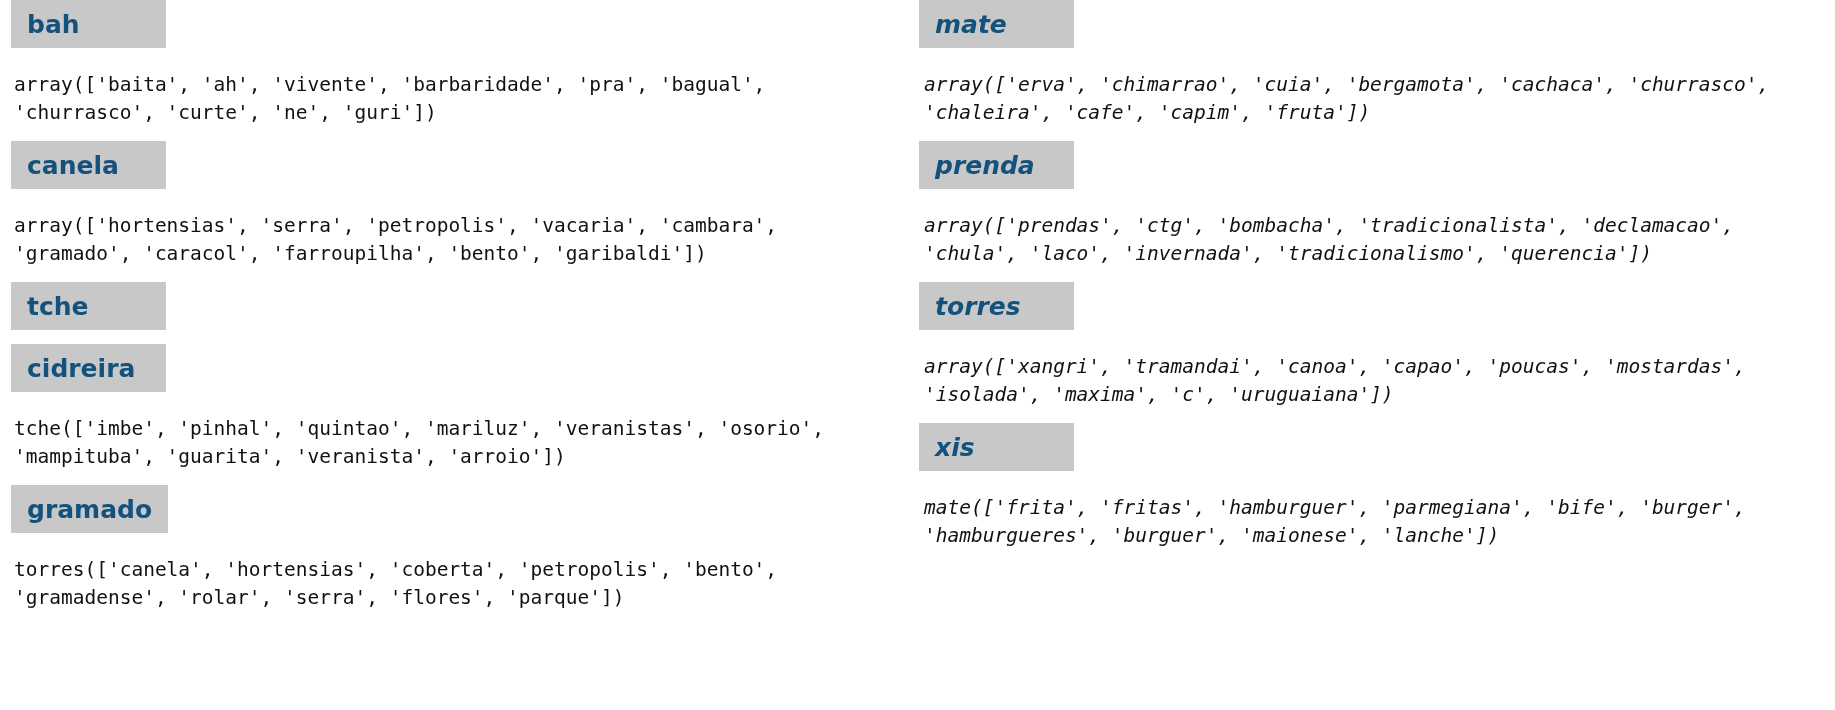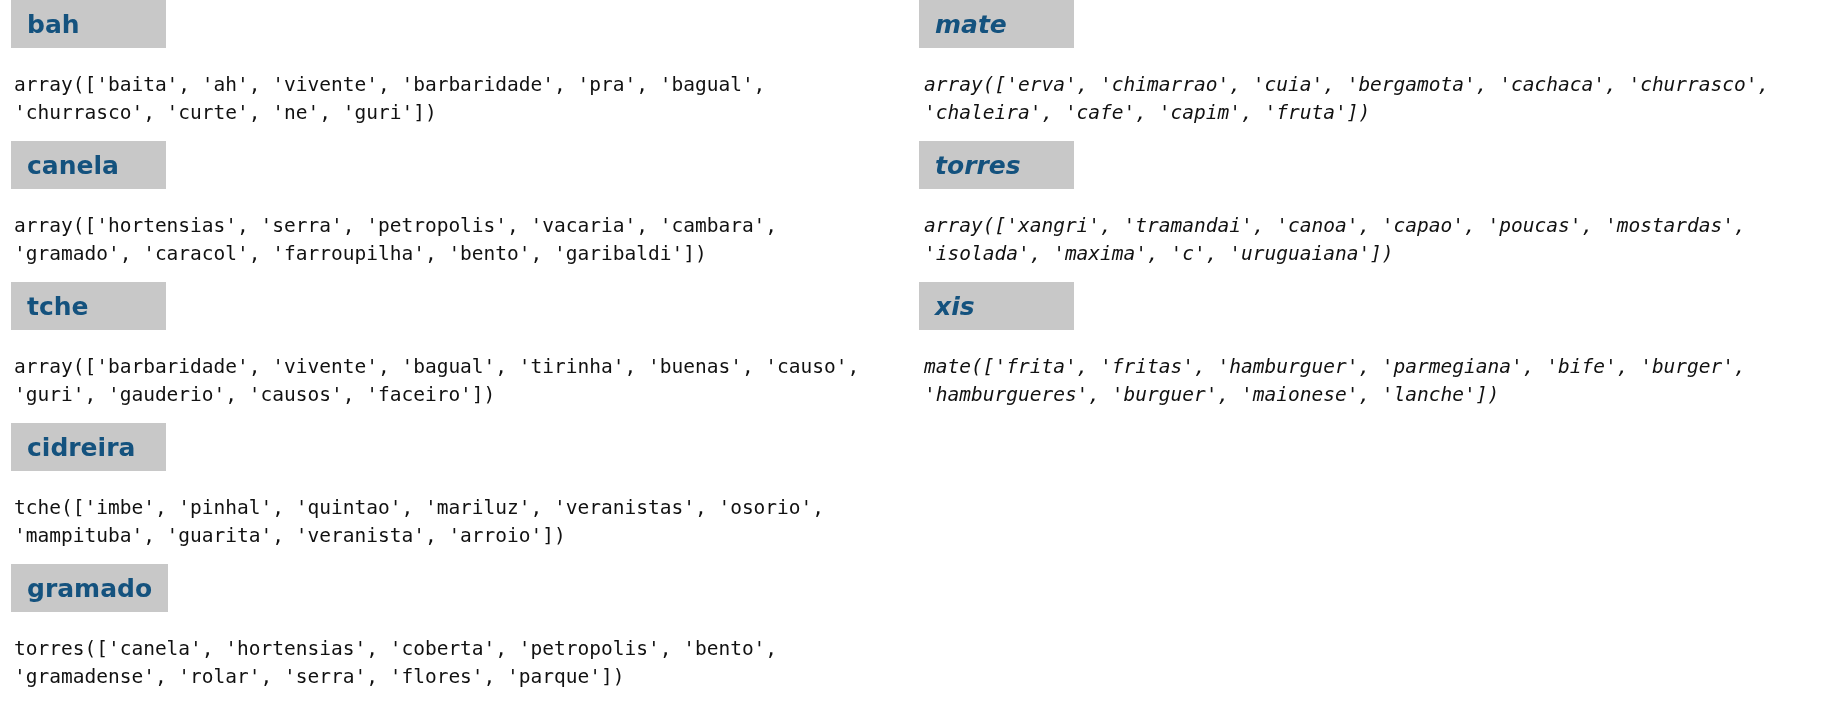--- a/index.html
+++ b/index.html
@@ -58,22 +58,23 @@
   .column.right .array { margin-left: 5px; }
   .array .line { display: block; }
 </style>
 </head>
 <body>
 
 <div id="board">
   <div class="column left" id="col-left">
       <div class="group"><div class="badge">bah</div><div class="array"><span class="line">array(['baita', 'ah', 'vivente', 'barbaridade', 'pra', 'bagual',</span><span class="line">'churrasco', 'curte', 'ne', 'guri'])</span></div></div>
       <div class="group"><div class="badge">canela</div><div class="array"><span class="line">array(['hortensias', 'serra', 'petropolis', 'vacaria', 'cambara',</span><span class="line">'gramado', 'caracol', 'farroupilha', 'bento', 'garibaldi'])</span></div></div>
-      <div class="group"><div class="badge">tche</div><div class="array"><span class="line">array(['barbaridade', 'vivente', 'bagual', 'tirinha', 'buenas', 'causo',</span><span class="line">'guri', 'gauderio', 'causos', 'faceiro'])</span></div></div>
+      <div class="group"><div class="badge">tche</div></div>
       <div class="group"><div class="badge">cidreira</div><div class="array"><span class="line">tche(['imbe', 'pinhal', 'quintao', 'mariluz', 'veranistas', 'osorio',</span><span class="line">'mampituba', 'guarita', 'veranista', 'arroio'])</span></div></div>
       <div class="group"><div class="badge">gramado</div><div class="array"><span class="line">torres(['canela', 'hortensias', 'coberta', 'petropolis', 'bento',</span><span class="line">'gramadense', 'rolar', 'serra', 'flores', 'parque'])</span></div></div>
     </div>
   <div class="column right" id="col-right">
       <div class="group"><div class="badge">mate</div><div class="array"><span class="line">array(['erva', 'chimarrao', 'cuia', 'bergamota', 'cachaca', 'churrasco',</span><span class="line">'chaleira', 'cafe', 'capim', 'fruta'])</span></div></div>
+      <div class="group"><div class="badge">prenda</div><div class="array"><span class="line">array(['prendas', 'ctg', 'bombacha', 'tradicionalista', 'declamacao',</span><span class="line">'chula', 'laco', 'invernada', 'tradicionalismo', 'querencia'])</span></div></div>
       <div class="group"><div class="badge">torres</div><div class="array"><span class="line">array(['xangri', 'tramandai', 'canoa', 'capao', 'poucas', 'mostardas',</span><span class="line">'isolada', 'maxima', 'c', 'uruguaiana'])</span></div></div>
       <div class="group"><div class="badge">xis</div><div class="array"><span class="line">mate(['frita', 'fritas', 'hamburguer', 'parmegiana', 'bife', 'burger',</span><span class="line">'hamburgueres', 'burguer', 'maionese', 'lanche'])</span></div></div>
     </div>
 </div>
 
 </body></html>

